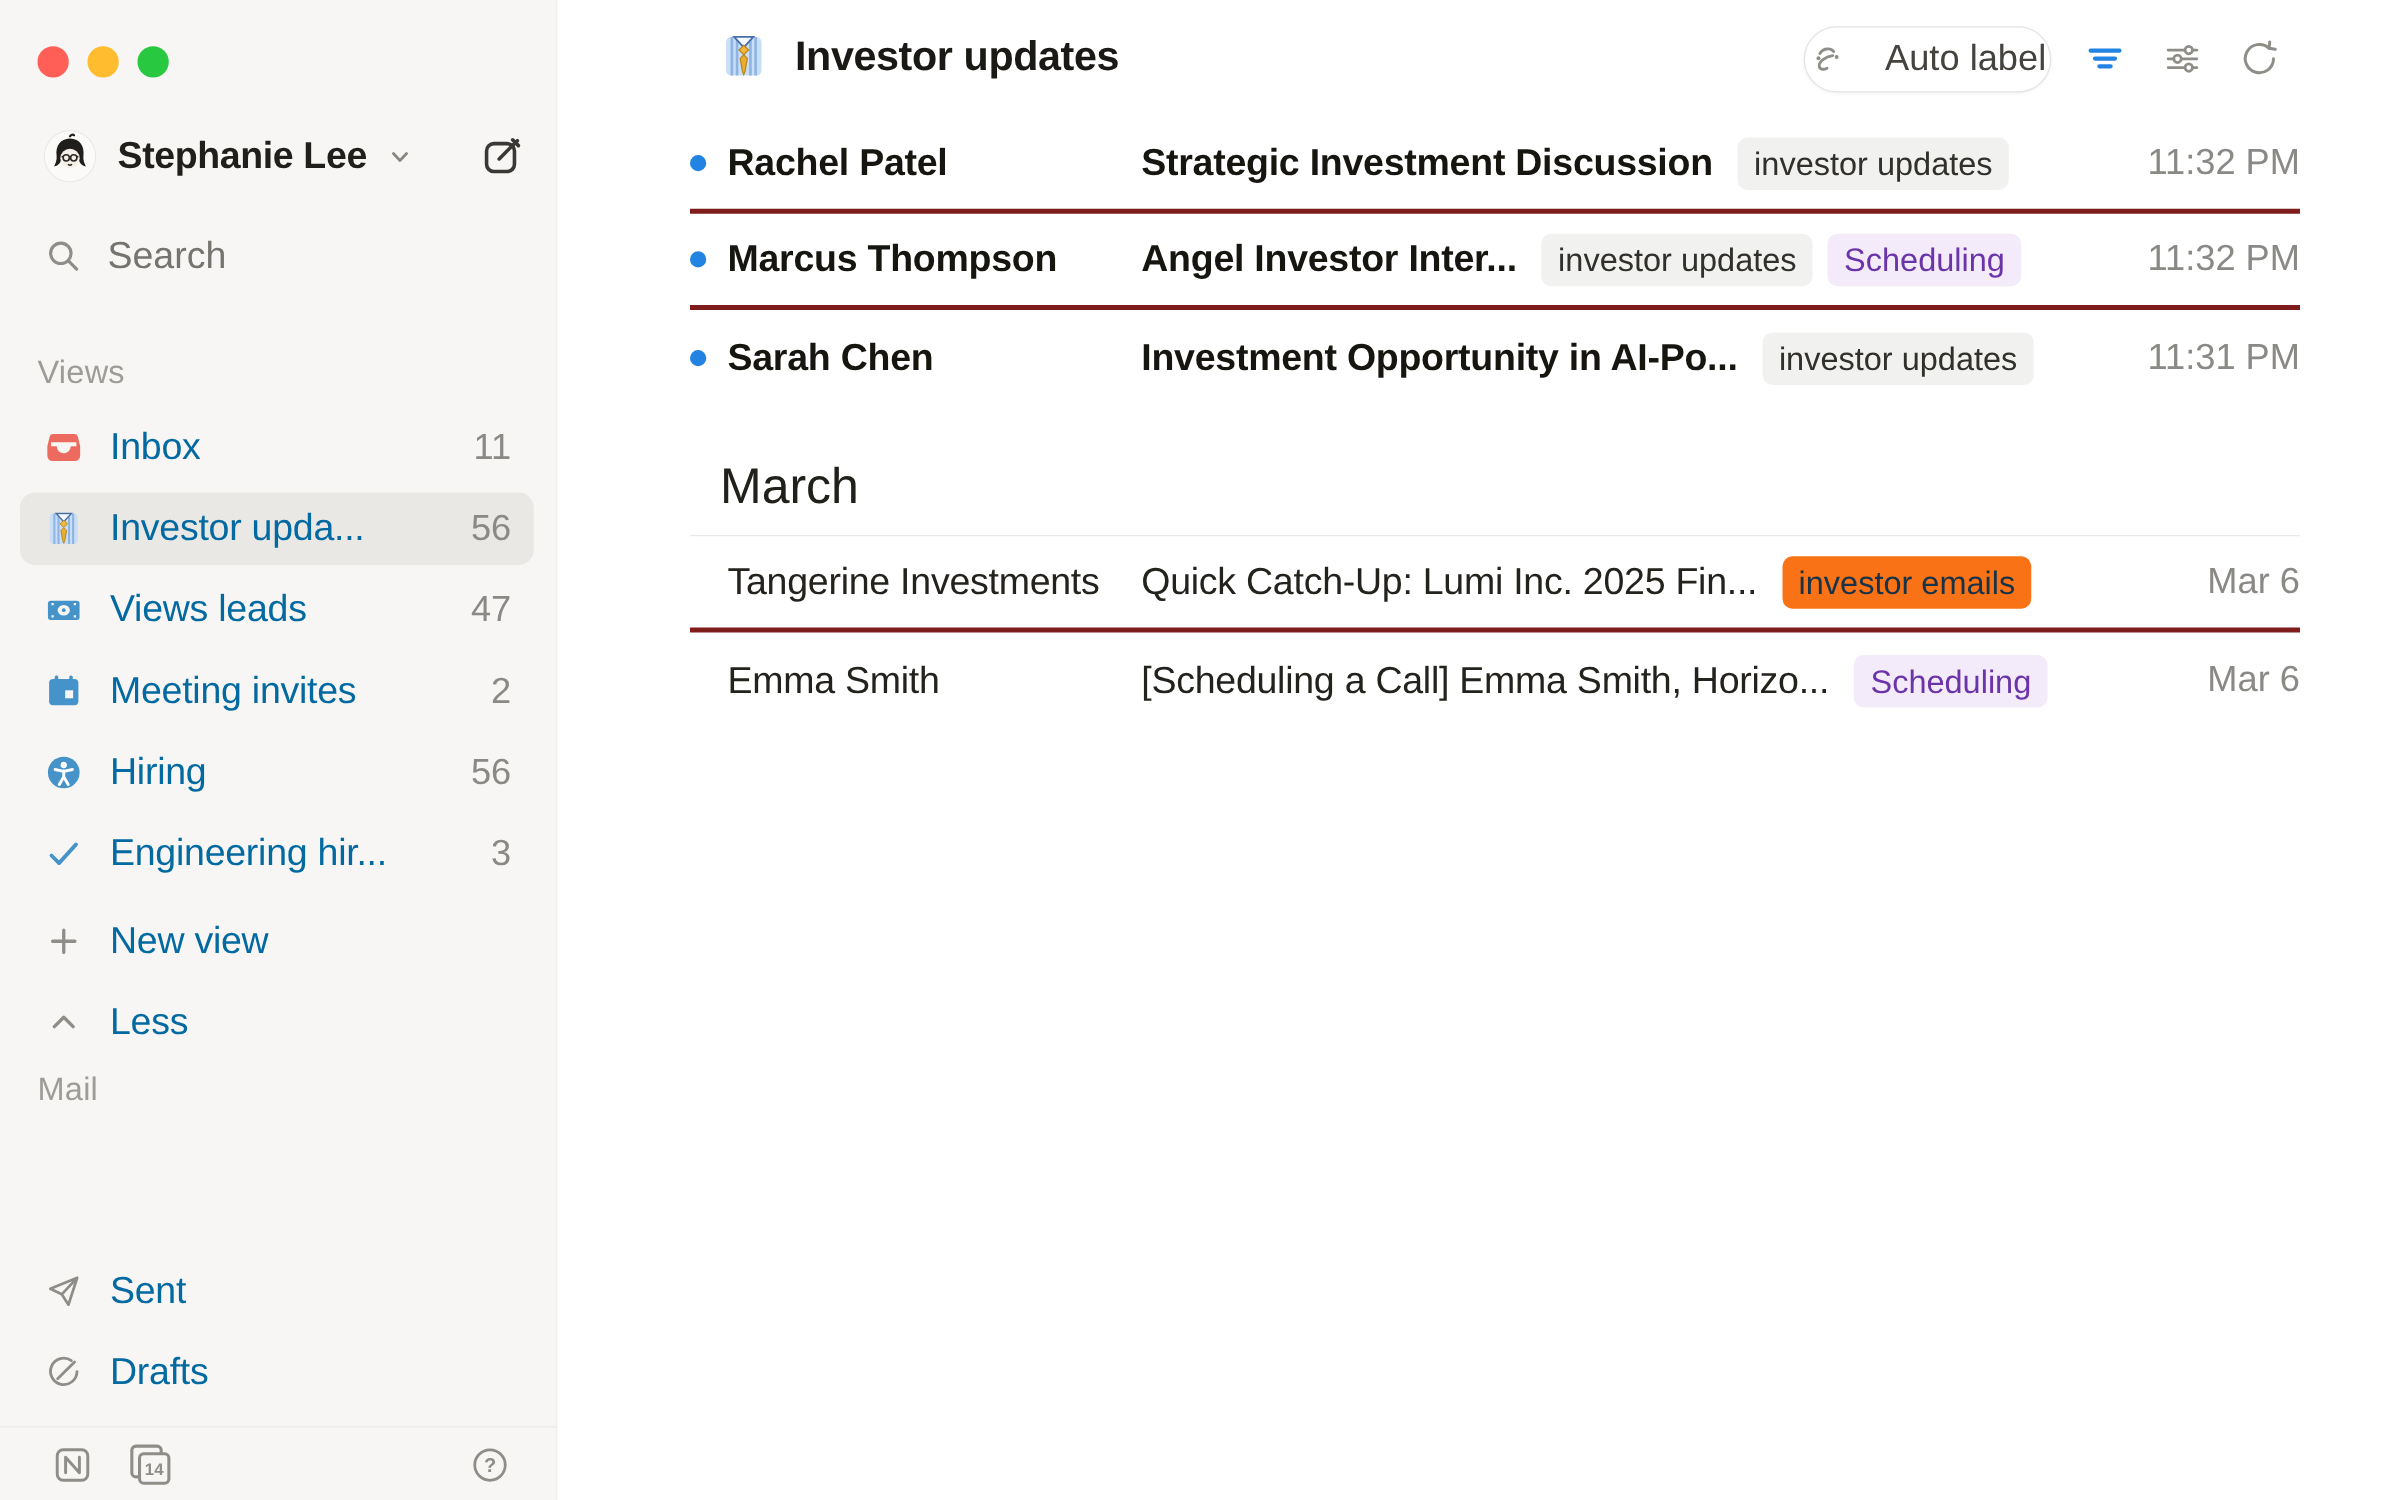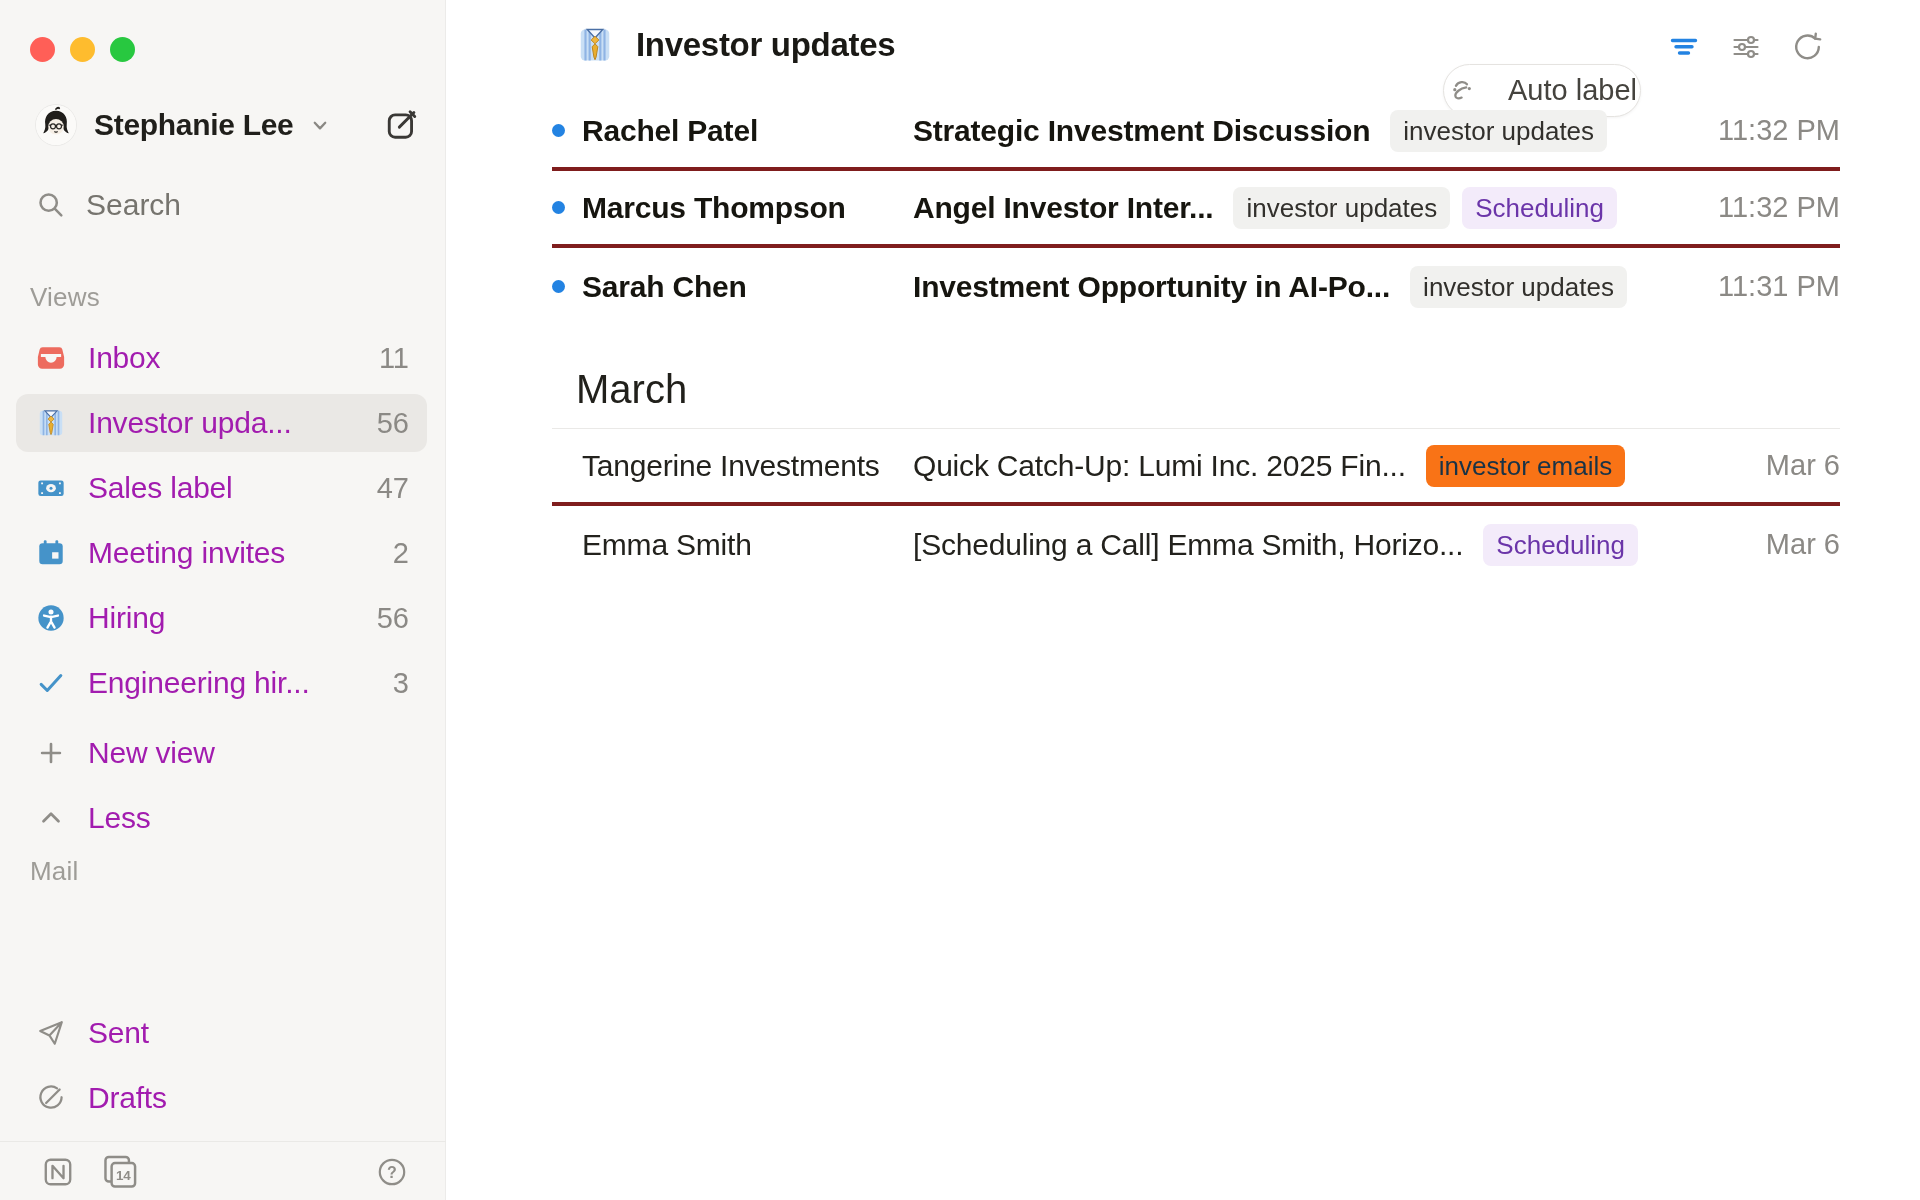--- a/index.html
+++ b/index.html
@@ -21,38 +21,38 @@
 
   .search-row { position:absolute; top:183px; left:36px; right:40px; height:44px; display:flex; align-items:center; cursor:pointer; }
   .search-row .label { margin-left:20px; font-size:30px; color:#76746E; }
 
   .section-label { position:absolute; left:30px; font-size:26px; font-weight:500; color:#9E9C97; letter-spacing:.2px; }
   .lbl-views { top:282px; } .lbl-mail { top:856px; }
 
   .side-item { position:absolute; left:16px; right:18px; height:58px; display:flex; align-items:center; border-radius:12px; cursor:pointer; padding:0 18px 0 20px; }
   .side-item.selected { background:#EAE8E5; }
   .side-item .s-icon { width:30px; height:30px; flex:0 0 30px; display:flex; align-items:center; justify-content:center; }
-  .side-item .s-label { margin-left:22px; font-size:30px; color:#a21caf; letter-spacing:-.2px; white-space:nowrap; overflow:hidden; }
+  .side-item .s-label { margin-left:22px; font-size:30px; color:#0369a1; letter-spacing:-.2px; white-space:nowrap; overflow:hidden; }
   .side-item .s-count { margin-left:auto; font-size:29px; color:#8B8985; }
   .it-0{top:329px;} .it-1{top:394px;} .it-2{top:459px;} .it-3{top:524px;} .it-4{top:589px;} .it-5{top:654px;}
   .it-new{top:724px;} .it-less{top:789px;}
   .it-m0{top:939px;} .it-m1{top:1004px;} .it-m2{top:1069px;}
 
   .side-divider { position:absolute; top:1141px; left:0; width:446px; height:1px; background:#EAE9E6; }
   .foot-btn { position:absolute; top:1152px; width:40px; height:40px; display:flex; align-items:center; justify-content:center; cursor:pointer; }
   .fb-notion{ left:38px; } .fb-cal{ left:100px; } .fb-help{ left:372px; }
 
   
   .main { position:relative; flex:1; height:1200px; background:#fff; }
   .main-header { position:absolute; top:0; left:0; right:0; height:96px; }
   .title-group { position:absolute; left:130px; top:26px; display:flex; align-items:center; gap:22px; }
   .title-group .t-icon { width:38px; height:38px; }
   .page-title { font-size:33px; font-weight:600; color:#1A1915; letter-spacing:-.3px; }
 
-  .auto-label-btn { position:absolute; left:997px; top:21px; width:198px; height:53px; border:1px solid #E5E3E0; border-radius:27px; background:#fff; box-shadow:0 1px 3px rgba(0,0,0,.05); display:flex; align-items:center; justify-content:center; gap:31px; cursor:pointer;margin-top:43px; }
+  .auto-label-btn { position:absolute; left:997px; top:21px; width:198px; height:53px; border:1px solid #E5E3E0; border-radius:27px; background:#fff; box-shadow:0 1px 3px rgba(0,0,0,.05); display:flex; align-items:center; justify-content:center; gap:31px; cursor:pointer; }
   .auto-label-btn .al-text { font-size:29px; color:#45433E; }
   .icon-btn { position:absolute; top:25px; width:44px; height:44px; display:flex; align-items:center; justify-content:center; cursor:pointer; }
   .ib-filter{ left:1216px; } .ib-sliders{ left:1278px; } .ib-refresh{ left:1339px; }
 
   .list { position:absolute; top:94px; left:106px; right:80px; }
   .mail-row { height:77px; display:flex; align-items:center; cursor:pointer; }
   .mail-row.bordered { border-bottom:4px solid #7f1d1d; }
   .dot-col { width:30px; flex:0 0 30px; display:flex; align-items:center; }
   .unread-dot { width:13px; height:13px; border-radius:50%; background:#2383E2; }
   .sender { width:331px; flex:0 0 331px; font-size:30px; color:#23221D; white-space:nowrap; overflow:hidden; letter-spacing:-.2px; }
@@ -148,21 +148,21 @@
 
     <div class="side-item it-2">
       <span class="s-icon">
         <svg viewBox="0 0 32 32" width="30" height="30">
           <rect x="2.5" y="8" width="27" height="16.5" rx="2.5" fill="#4593C9"></rect>
           <ellipse cx="16" cy="16.2" rx="5.2" ry="4.4" fill="#F7F6F4"></ellipse>
           <circle cx="16" cy="16.2" r="1.6" fill="#4593C9"></circle>
           <path d="M5.5 11 h2 M24.5 11 h2 M5.5 21.5 h2 M24.5 21.5 h2" stroke="#F7F6F4" stroke-width="2"></path>
         </svg>
       </span>
-      <span class="s-label">Sales label</span>
+      <span class="s-label">Views leads</span>
       <span class="s-count">47</span>
     </div>
 
     <div class="side-item it-3">
       <span class="s-icon">
         <svg viewBox="0 0 32 32" width="30" height="30">
           <rect x="8.3" y="2.5" width="3" height="6" rx="1.3" fill="#4593C9"></rect>
           <rect x="20.7" y="2.5" width="3" height="6" rx="1.3" fill="#4593C9"></rect>
           <rect x="3.5" y="5.5" width="25" height="22.5" rx="3.5" fill="#4593C9"></rect>
           <rect x="17.2" y="15.2" width="6.8" height="6.8" fill="#F7F6F4"></rect>

